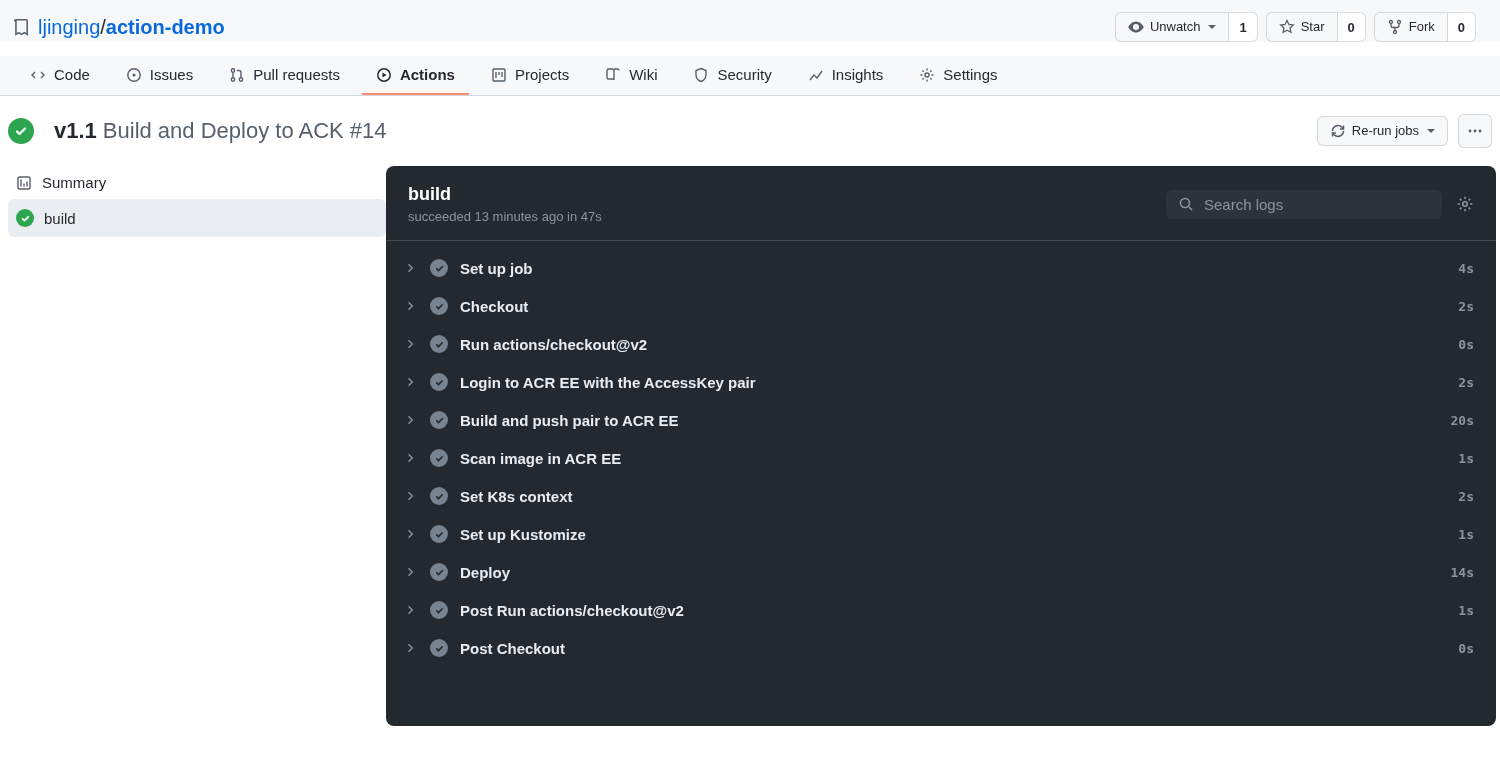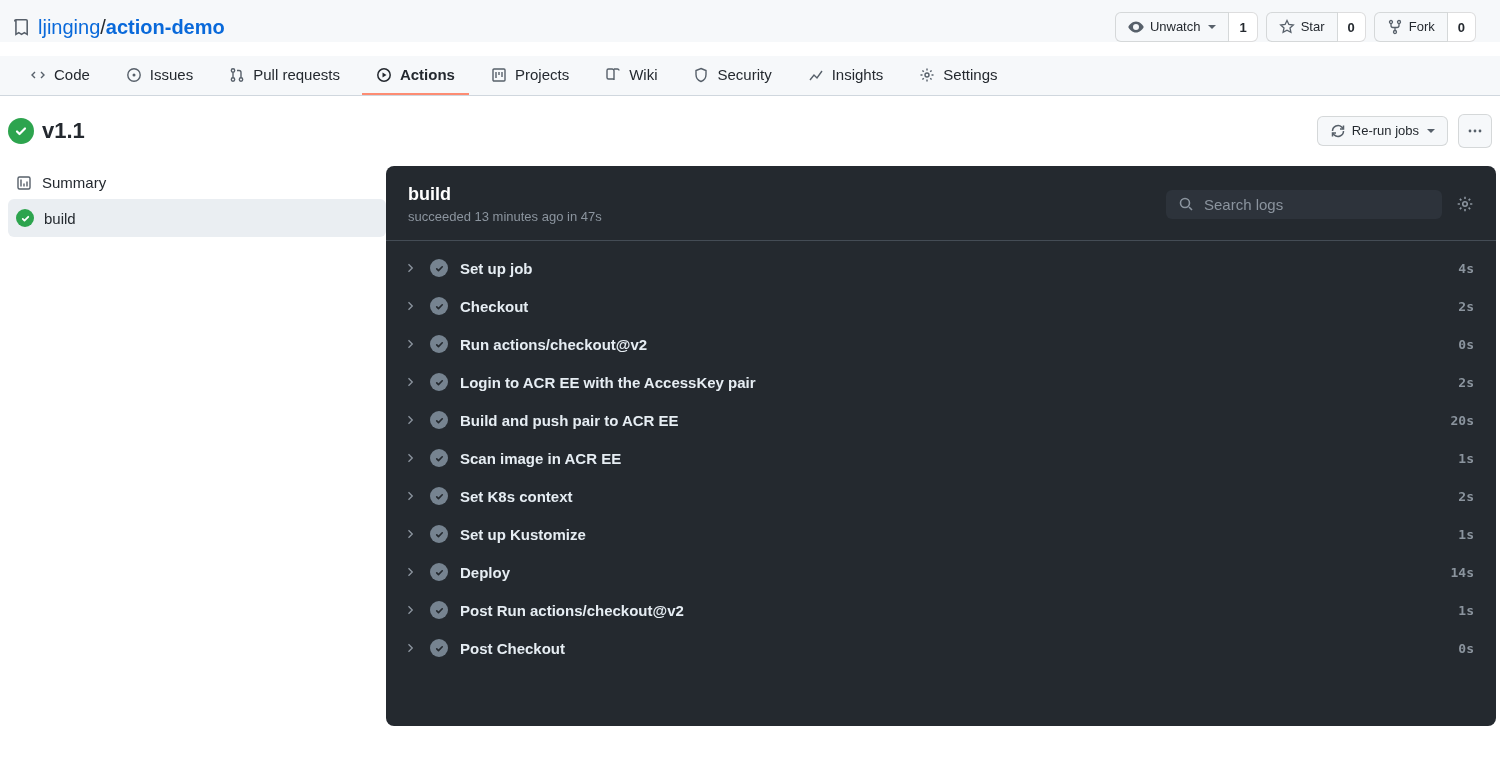--- a/index.html
+++ b/index.html
@@ -55,21 +55,21 @@
   }
   .repo-tab.active { border-bottom-color: #fd8c73; font-weight: 600; gap: 8px; }
   .repo-tab svg { color: #57606a; }
   .repo-tab.active svg { color: #24292f; }
 
   
   .wf-header {
     display: flex; align-items: center; justify-content: space-between;
     padding: 18px 8px 18px 8px;
   }
-  .wf-title-wrap { display: flex; align-items: center; gap: 8px; text-align: center; }
+  .wf-title-wrap { display: flex; align-items: center; gap: 20px; text-align: center; }
   .wf-title { font-size: 22px; font-weight: 400; display: flex; gap: 6px; align-items: baseline;}
   .wf-title .wf-name { font-weight: 600; }
   .wf-title .wf-suffix { color: #57606a; font-weight: 400; }
   .wf-actions { display: flex; gap: 10px; align-items: center; }
   .kebab-btn {
     width: 34px; height: 34px; border: 1px solid rgba(27,31,36,0.15);
     border-radius: 6px; display: flex; align-items: center; justify-content: center;
     background: #f6f8fa; cursor: pointer;
   }
 
@@ -261,20 +261,21 @@
 
 <div class="wf-header">
   <div class="wf-title-wrap">
     <span class="success-circle">
       <svg width="16" height="16" viewBox="0 0 16 16" fill="none" stroke="#ffffff" stroke-width="2.2" stroke-linecap="round" stroke-linejoin="round">
           <path d="M4 8.5l2.5 2.5L12 5.5"></path>
         </svg>
     </span>
     <div class="wf-title">
       <span class="wf-name">v1.1</span>
+      <span class="wf-suffix">Build and Deploy to ACK #14</span>
     </div>
   </div>
   <div class="wf-actions">
     <button class="btn" style="background:#f6f8fa;">
       <span class="icon">
         <svg width="16" height="16" viewBox="0 0 16 16" fill="none" stroke="#57606a" stroke-width="1.5">
             <path d="M2.5 8a5.5 5.5 0 019.3-3.9L13.5 6M13.5 8a5.5 5.5 0 01-9.3 3.9L2.5 10"></path>
             <path d="M13.5 2.5V6H10M2.5 13.5V10H6"></path>
           </svg>
       </span>

